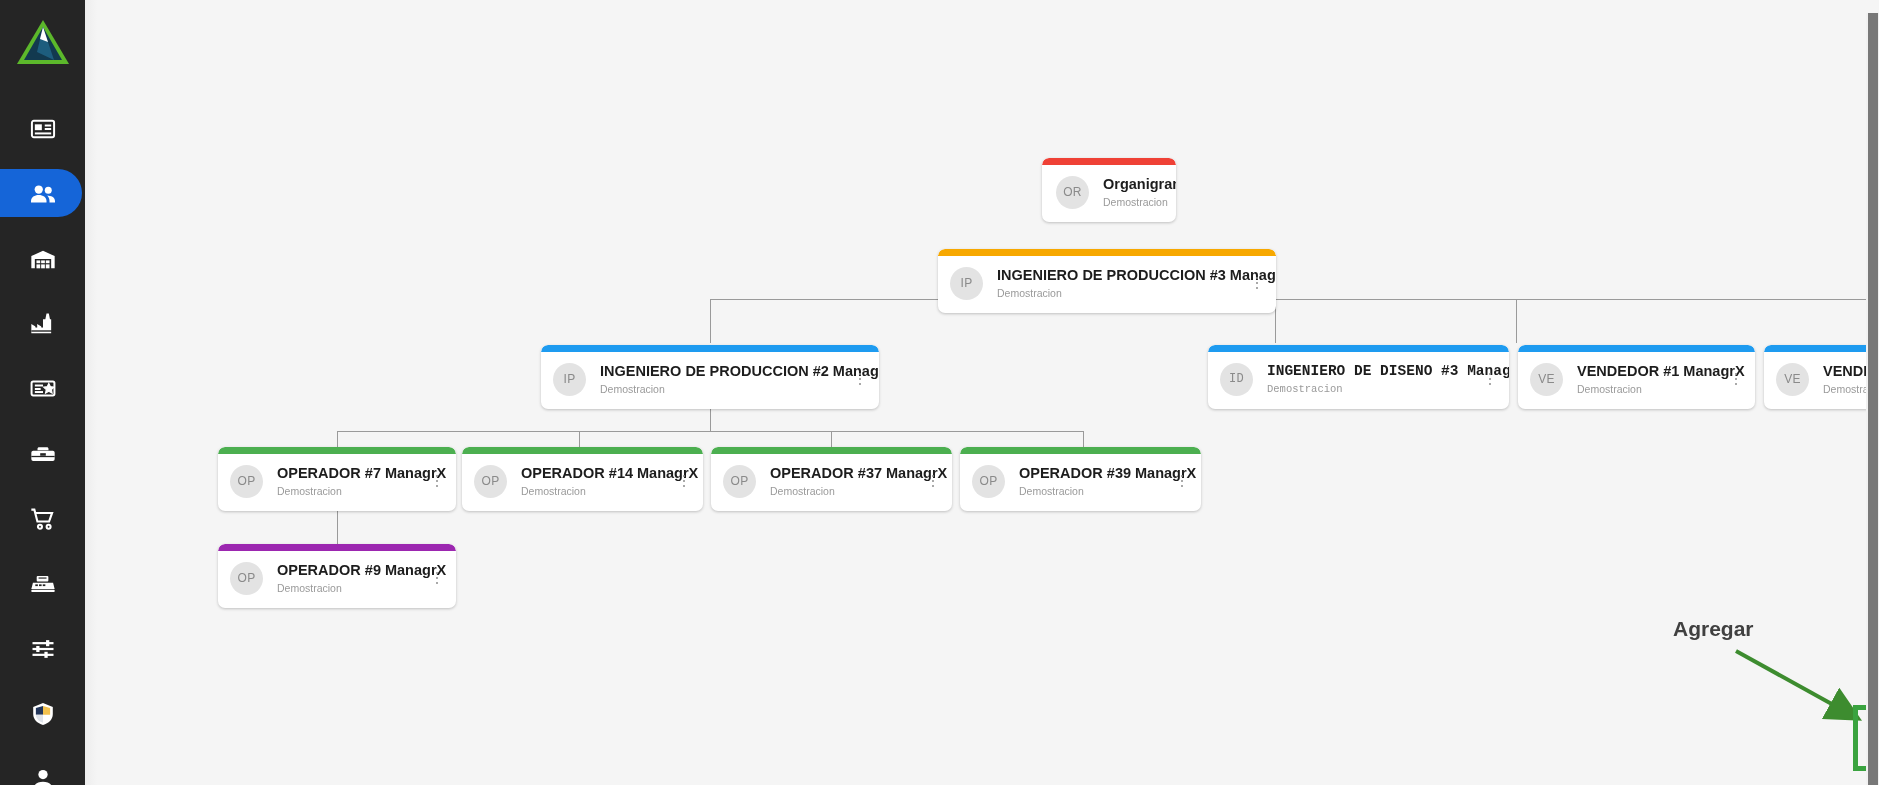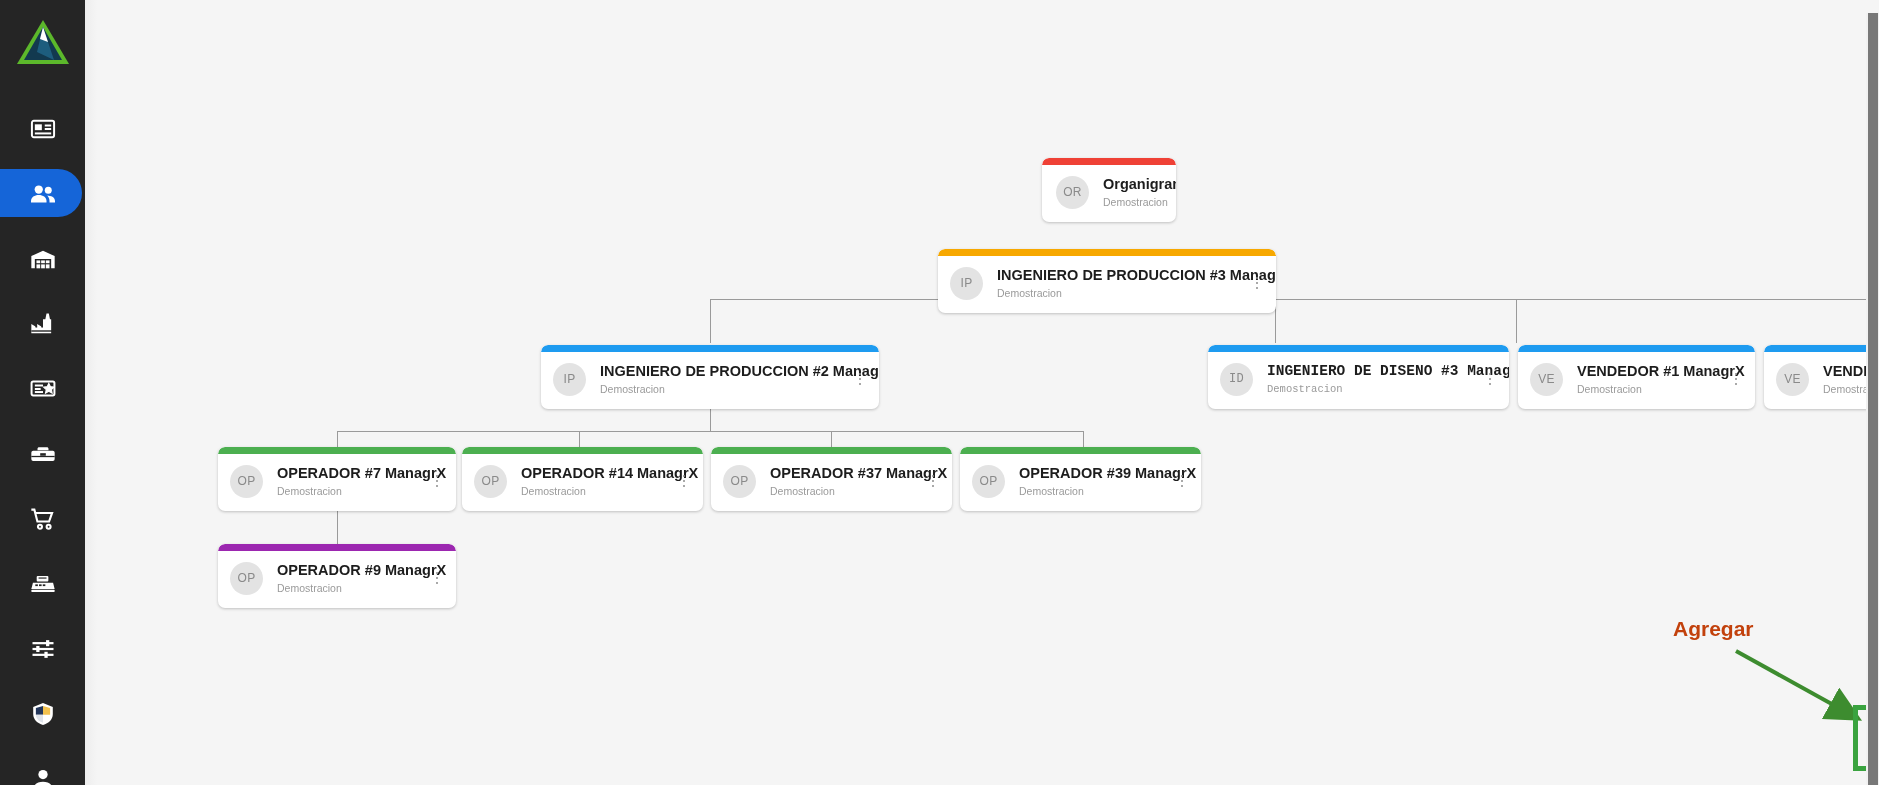--- a/index.html
+++ b/index.html
@@ -87,21 +87,21 @@
     margin-left: 4px;
   }
   .kebab i { display: block; width: 2.5px; height: 2.5px; border-radius: 50%; background: #8d8d8d; }
 
   
   .node.root .body { padding-left: 14px; }
 
   
   .annot-label {
     position: absolute;
-    font-size: 21px; font-weight: bold; color: #c2410c;
+    font-size: 21px; font-weight: bold; color: #404040;
     white-space: nowrap;
   }
   .annot-arrow { position: absolute; }
   .fab-highlight {
     position: absolute;
     border: 5px solid #3aa33f;
     background: transparent;
   }
 
   

